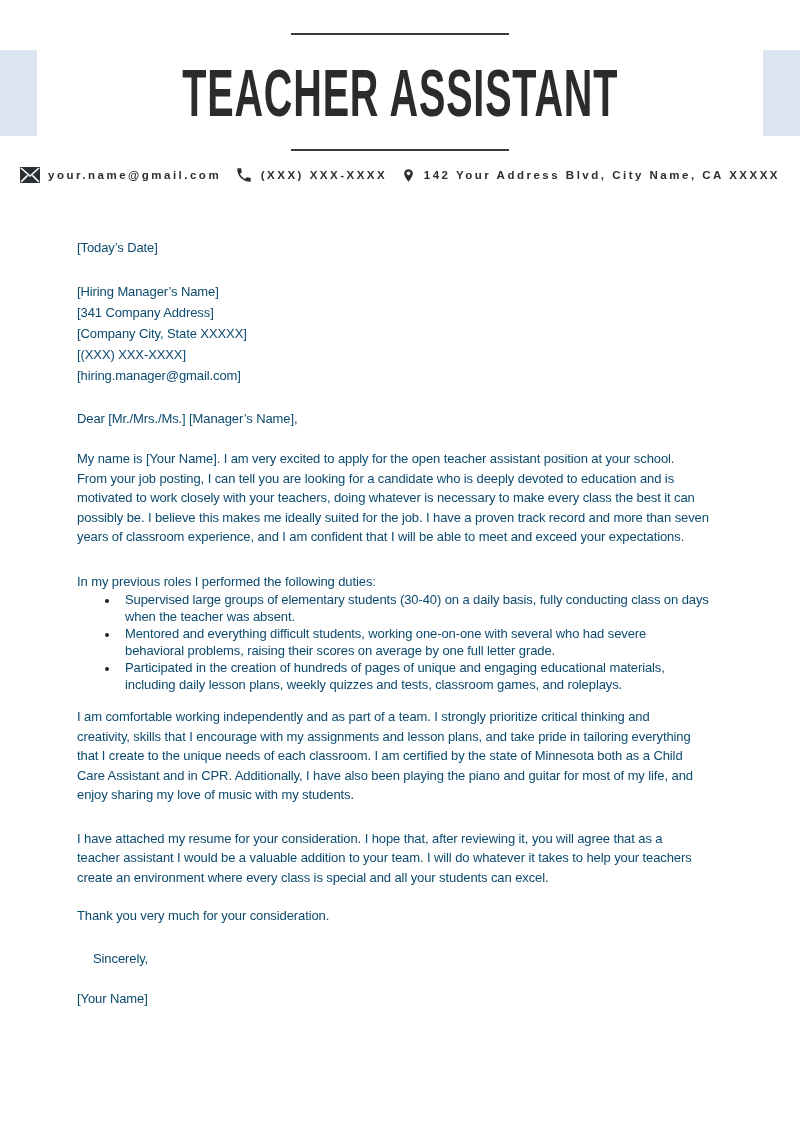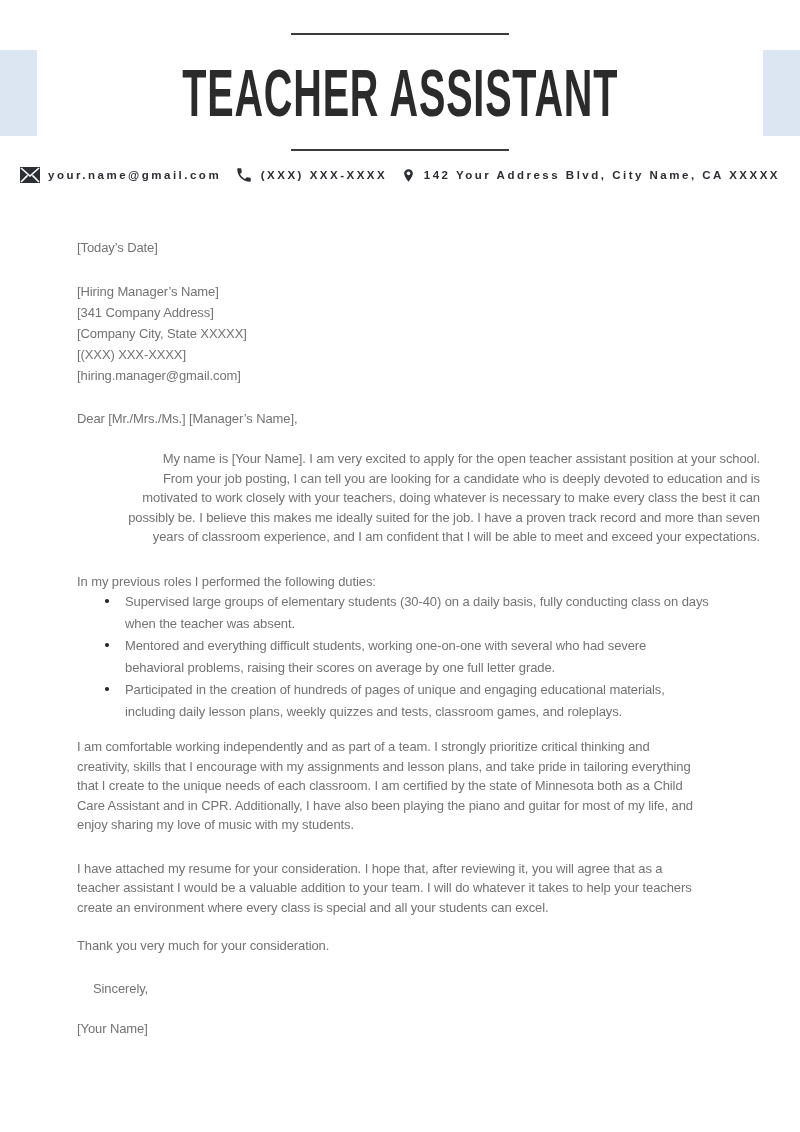--- a/index.html
+++ b/index.html
@@ -42,31 +42,31 @@
     color:#2b2e33;font-weight:700;font-size:11.5px;
     letter-spacing:2.5px;white-space:nowrap;
   }
   .contact-icon{display:inline-flex;color:#2b2e33;flex:0 0 auto;}
   .contact-icon svg{display:block;}
   
   .letter{
     margin-top:51px;
     padding:0 40px 0 77px;
     font-size:13px;line-height:19.5px;letter-spacing:-0.1px;
-    color:#737373;
+    color:#0c4a6e;
   }
   .pre{white-space:pre-line;}
   .date-line{margin:0 0 23px 0;}
   .recipient-block{margin:0 0 23px 0;line-height:21px;}
   .salutation{margin:0 0 21px 0;}
   .para{margin:0;}
-  .para-1{margin-bottom:25px;text-align:right;}
+  .para-1{margin-bottom:25px;}
   .duties-intro{margin:0;}
   .duties-list{
-    list-style:none;margin:0 0 14px 0;padding:0;line-height:22px;
+    list-style:none;margin:0 0 14px 0;padding:0;line-height:17px;
   }
   .duty-item{display:flex;align-items:flex-start;}
   .bullet-dot{
     flex:0 0 auto;width:4px;height:4px;border-radius:50%;
     background:#212121;margin:8px 0 0 28px;
   }
   .bullet-text{margin-left:16px;}
   .para-2{margin-bottom:24px;}
   .para-3{margin-bottom:19px;}
   .thanks-line{margin:4px 0 23px 0;}

